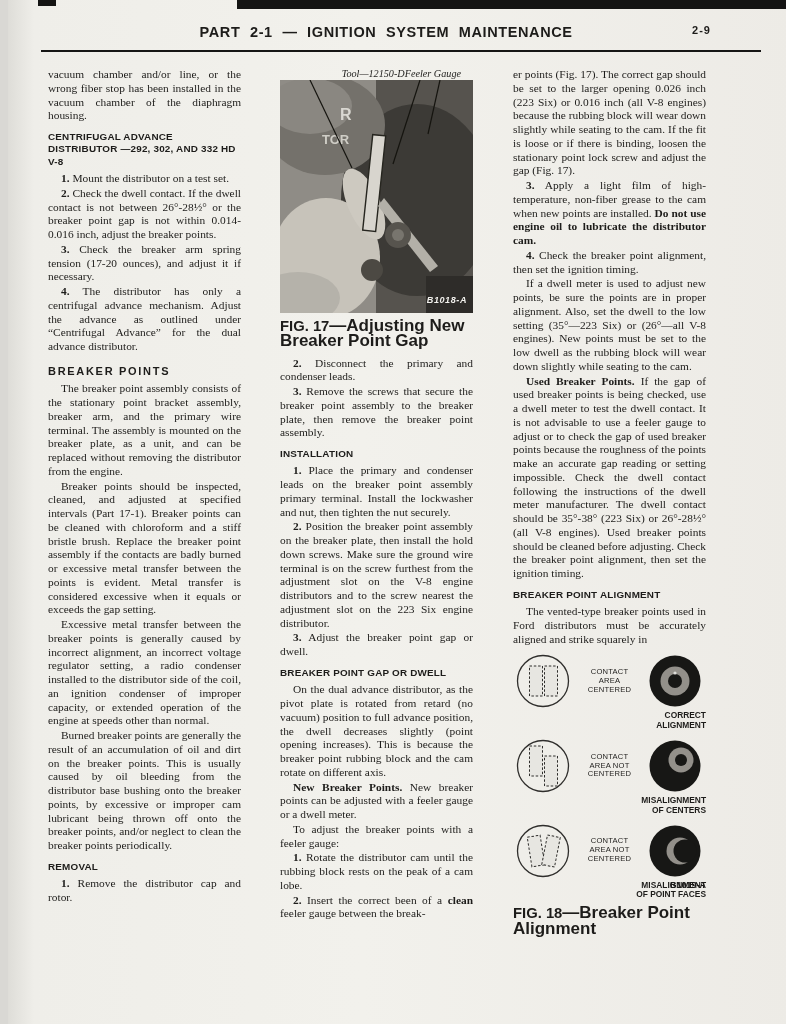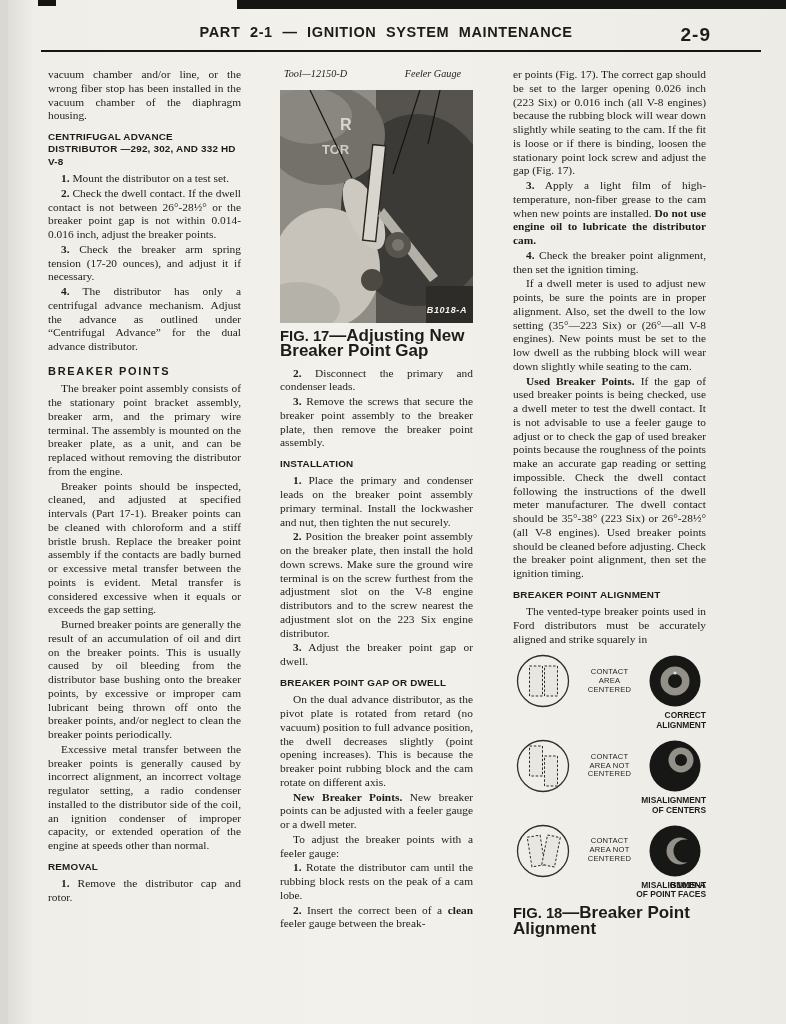--- a/index.html
+++ b/index.html
@@ -13,35 +13,35 @@
     position:absolute; left:8px; top:0; width:786px; height:1024px;
     background:linear-gradient(90deg,#deddd8 0px,#efeee9 26px,#f2f1ec 45%,#edebe6 100%);
     color:#1d1c1a;
   }
   .top-bar { position:absolute; left:229px; right:0; top:0; height:9px; background:#141413; }
   .corner-mark { position:absolute; left:30px; top:0; width:18px; height:6px; background:#141413; }
   .header { position:absolute; left:33px; right:33px; top:24px; height:22px;
             font-family:"Liberation Sans", sans-serif; font-weight:bold; }
   .header-title { position:absolute; left:50%; transform:translateX(-54%); top:0;
                   font-size:14.5px; letter-spacing:.6px; word-spacing:5px; white-space:nowrap; }
-  .header-num { position:absolute; right:50px; top:0; font-size:19px; letter-spacing:1px; }
+  .header-num { position:absolute; right:50px; top:0; font-size:11px; letter-spacing:1px; }
   .header-rule { position:absolute; left:33px; right:33px; top:50px; height:2px; background:#161615; }
 
   .col { position:absolute; top:68px; width:193px; font-size:11.4px; line-height:13.75px;
          text-align:justify; }
   .col1 { left:40px; } .col2 { left:272px; } .col3 { left:505px; }
   .bp { margin:0 0 1px 0; }
   .ind { text-indent:13px; }
   .subhead { font-family:"Liberation Sans", sans-serif; font-weight:bold; font-size:9.9px;
              line-height:12.4px; letter-spacing:.2px; margin:8px 0 4px; text-align:left; }
   .subhead.major { font-size:11px; letter-spacing:1.7px; margin:11px 0 5px; }
 
   
   .fig17 { margin:0 0 7px 0; }
-  .f17-labels { display:flex; justify-content:space-between; padding:0 12px 10px 4px;
+  .f17-labels { display:flex; justify-content:flex-end; padding:0 12px 0 4px;
                 font-style:italic; font-size:10.2px; line-height:11.5px; }
   .f17-photo { position:relative; width:193px; height:233px; background:#8f8c86; }
   .f17-photo svg { display:block; width:193px; height:233px; }
   .photo-code { position:absolute; right:6px; bottom:5px; color:#f3f2ee;
                 font-family:"Liberation Sans", sans-serif; font-weight:bold;
                 font-size:9px; letter-spacing:.6px;font-style:italic; }
   .figcap { font-family:"Liberation Sans", sans-serif; font-weight:bold; text-align:left;
             margin-top:6px; line-height:14.5px; }
   .figcap .fig-num { font-size:14.8px; }
   .figcap .fig-rest { font-size:17px; }
@@ -73,22 +73,22 @@
   <section class="col col1">
     <p class="bp">vacuum chamber and/or line, or the wrong fiber stop has been installed in the vacuum chamber of the diaphragm housing.</p>
     <h4 class="subhead">CENTRIFUGAL ADVANCE DISTRIBUTOR —292, 302, AND 332 HD V-8</h4>
     <p class="bp ind"><b>1.</b> <span>Mount the distributor on a test set.</span></p>
     <p class="bp ind"><b>2.</b> <span>Check the dwell contact. If the dwell contact is not between 26°-28½° or the breaker point gap is not within 0.014-0.016 inch, adjust the breaker points.</span></p>
     <p class="bp ind"><b>3.</b> <span>Check the breaker arm spring tension (17-20 ounces), and adjust it if necessary.</span></p>
     <p class="bp ind"><b>4.</b> <span>The distributor has only a centrifugal advance mechanism. Adjust the advance as outlined under “Centrifugal Advance” for the dual advance distributor.</span></p>
     <h4 class="subhead major">BREAKER POINTS</h4>
     <p class="bp ind">The breaker point assembly consists of the stationary point bracket assembly, breaker arm, and the primary wire terminal. The assembly is mounted on the breaker plate, as a unit, and can be replaced without removing the distributor from the engine.</p>
     <p class="bp ind">Breaker points should be inspected, cleaned, and adjusted at specified intervals (Part 17-1). Breaker points can be cleaned with chloroform and a stiff bristle brush. Replace the breaker point assembly if the contacts are badly burned or excessive metal transfer between the points is evident. Metal transfer is considered excessive when it equals or exceeds the gap setting.</p>
+    <p class="bp ind">Excessive metal transfer between the breaker points is generally caused by incorrect alignment, an incorrect voltage regulator setting, a radio condenser installed to the distributor side of the coil, an ignition condenser of improper capacity, or extended operation of the engine at speeds other than normal.</p>
     <p class="bp ind">Burned breaker points are generally the result of an accumulation of oil and dirt on the breaker points. This is usually caused by oil bleeding from the distributor base bushing onto the breaker points, by excessive or improper cam lubricant being thrown off onto the breaker points, and/or neglect to clean the breaker points periodically.</p>
-    <p class="bp ind">Excessive metal transfer between the breaker points is generally caused by incorrect alignment, an incorrect voltage regulator setting, a radio condenser installed to the distributor side of the coil, an ignition condenser of improper capacity, or extended operation of the engine at speeds other than normal.</p>
     <h4 class="subhead">REMOVAL</h4>
     <p class="bp ind"><b>1.</b> <span>Remove the distributor cap and rotor.</span></p>
   </section>
 
   <section class="col col2">
     <figure class="fig17" style="margin:0 0 7px 0">
       <div class="f17-labels">
         <span>Tool—12150-D</span>
         <span>Feeler Gauge</span>
       </div>

